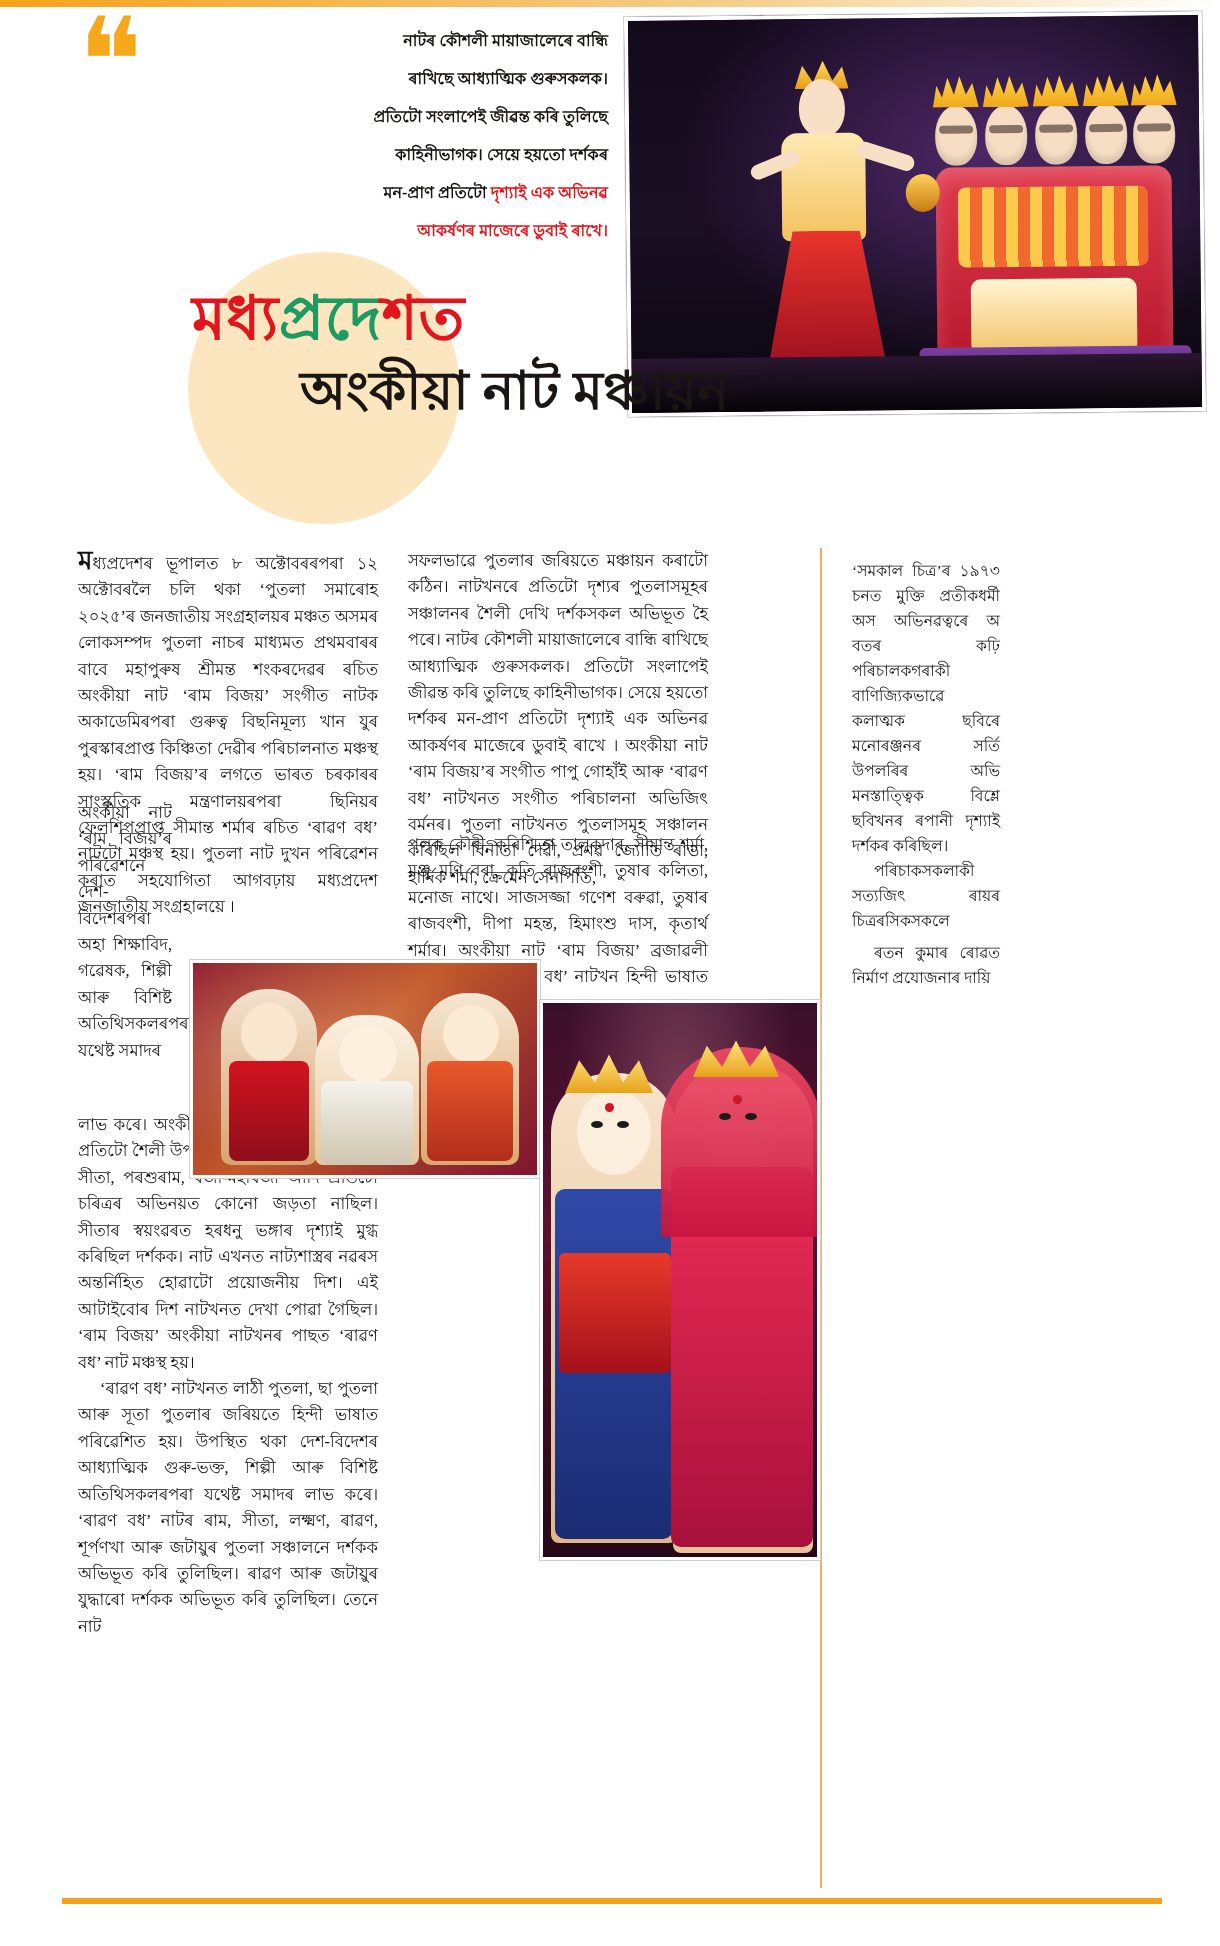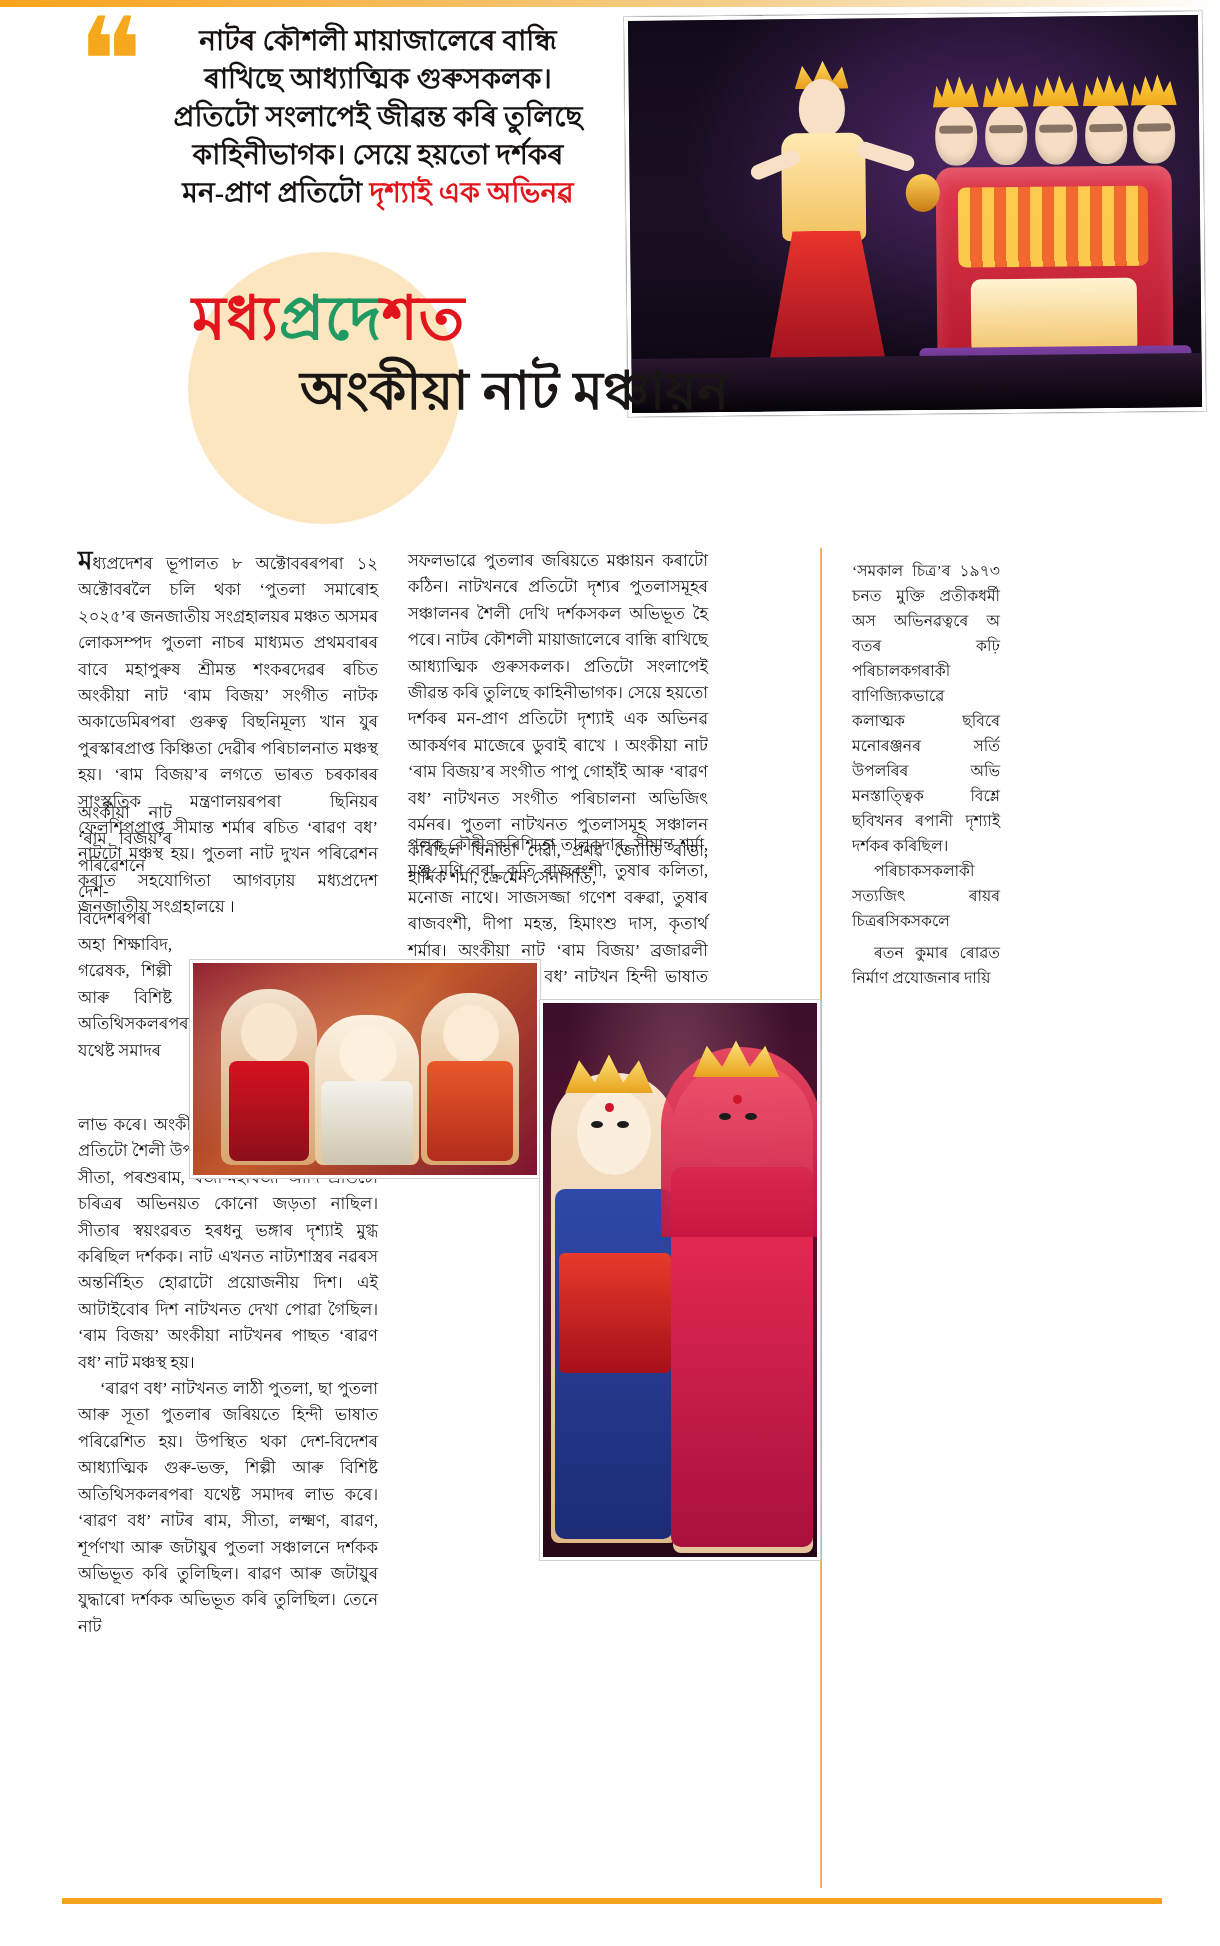--- a/index.html
+++ b/index.html
@@ -27,23 +27,23 @@
   
   .quote-mark {
     position:absolute; left:78px; top:22px;
     width:52px; height:92px;
     color:#f6a81c; font-size:120px; line-height:80px;
     font-family:"DejaVu Serif", serif;
   }
   .quote-mark span { display:block; }
   .intro {
     position:absolute; left:148px; top:22px; width:460px;
-    font-size:28px; line-height:38px;
+    font-size:16px; line-height:38px;
     font-weight:bold; color:#15120f;
-    text-align:center;
+    text-align:right;
     letter-spacing:0.1px;
   }
   .intro .hl { color:#e3141a; }
 
   
   .photo-top {
     position:absolute; left:626px; top:14px; width:578px; height:400px;
     background:#0d0a12;
     border:4px solid #ffffff;
     box-shadow:0 0 0 1px #d8d8d8;
@@ -300,20 +300,21 @@
     </div>
 
   <div class="intro">
     <div>নাটৰ কৌশলী মায়াজালেৰে বান্ধি</div>
     <div>ৰাখিছে আধ্যাত্মিক গুৰুসকলক।</div>
     <div>প্ৰতিটো সংলাপেই জীৱন্ত কৰি তুলিছে</div>
     <div>কাহিনীভাগক। সেয়ে হয়তো দৰ্শকৰ</div>
     <div>
       <span>মন-প্ৰাণ প্ৰতিটো </span><span class="hl">দৃশ্যাই এক অভিনৱ</span>
     </div>
+    <div class="hl">আকৰ্ষণৰ মাজেৰে ডুবাই ৰাখে।</div>
   </div>
 
   <div class="photo-top">
     <div class="pt-bg"></div>
     <div class="heads">
       <div class="head h1"></div>
         <div class="crown c1"></div>
       <div class="head h2"></div>
         <div class="crown c2"></div>
       <div class="head h3"></div>

